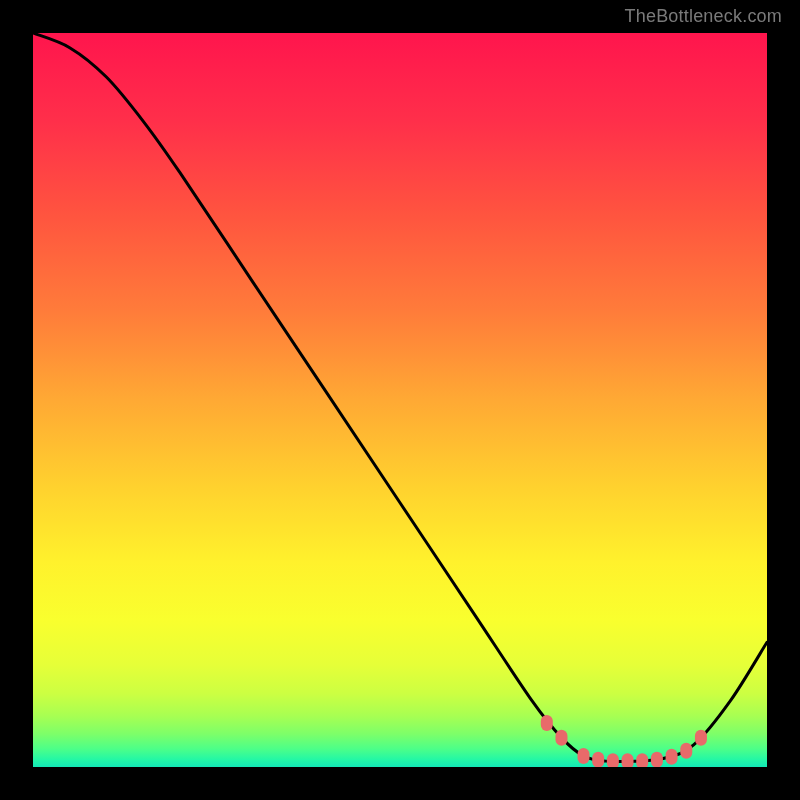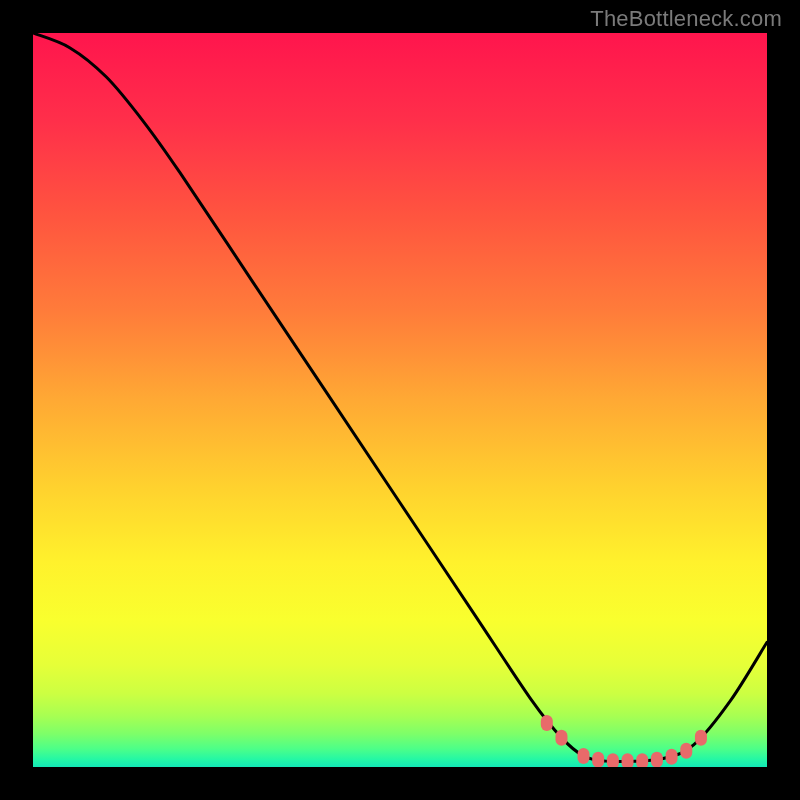--- a/index.html
+++ b/index.html
@@ -36,21 +36,21 @@
     top: 0;
     width: 734px;
     height: 734px;
     pointer-events: none;
   }
   .watermark {
     position: absolute;
     top: 6px;
     right: 18px;
     font-family: Arial, Helvetica, sans-serif;
-    font-size: 22px;
+    font-size: 18px;
     color: #7a7a7a;
     font-weight: 500;
     letter-spacing: 0.2px;
     margin-left: 43px;
   }
 </style>
 </head>
 <body>
 
 <div class="chart-container">

